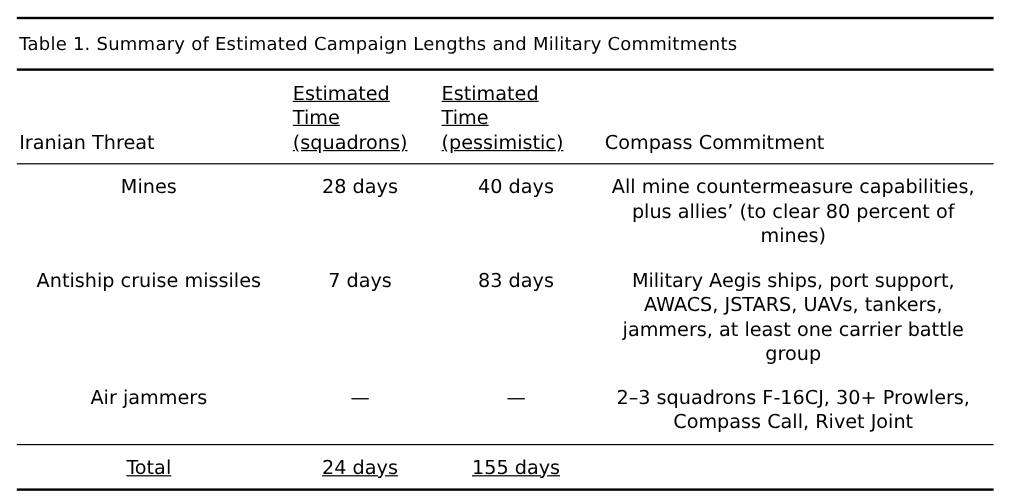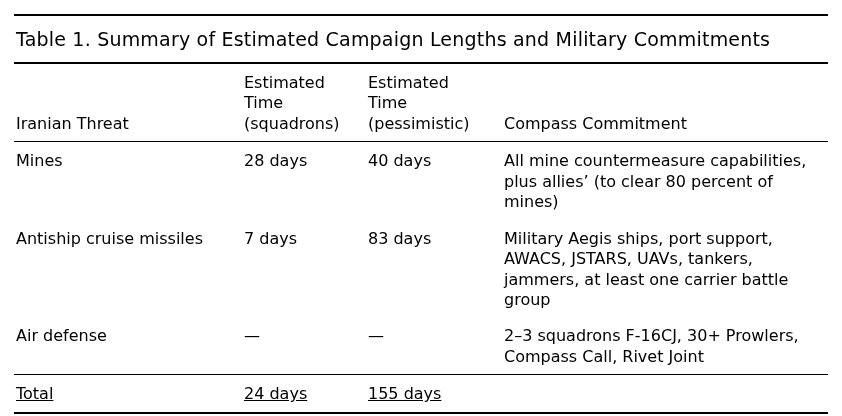--- a/index.html
+++ b/index.html
@@ -28,47 +28,47 @@
   }
   .rule-thin {
     border: 0;
     border-top: 1px solid #000;
     margin: 0;
   }
   .rule-top {
     margin-top: 14px;
   }
   .caption {
-    font-size: 19px;
+    font-size: 15px;
     letter-spacing: 0.2px;
     padding: 12px 2px 11px 2px;
     line-height: 1.2;
   }
   table.tbl {
     width: 100%;
     border-collapse: collapse;
     font-size: 16px;
     line-height: 1.28;
   }
   table.tbl th {
     font-weight: normal;
     text-align: left;
     vertical-align: bottom;
     padding: 9px 10px 7px 2px;
   }
   table.tbl td {
-    text-align: left;
+    text-align: center;
     vertical-align: top;
     padding: 9px 10px 7px 2px;
   }
   .col-threat  { width: 228px; }
   .col-opt     { width: 124px; }
   .col-pess    { width: 136px; }
   .col-commit  { width: auto; }
-  .hdr-line { display: block; }
+  .hdr-line { display: block; text-decoration: underline; }
   .row-total td {
     padding-top: 9px;
     padding-bottom: 8px;
     text-decoration: underline;
   }
   .cell-dash {
     letter-spacing: 0;
   }
 </style>
 </head>
@@ -127,21 +127,21 @@
         <td>40 days</td>
         <td>All mine countermeasure capabilities, plus allies’ (to clear 80 percent of mines)</td>
       </tr>
       <tr>
         <td>Antiship cruise missiles</td>
         <td>7 days</td>
         <td>83 days</td>
         <td>Military Aegis ships, port support, AWACS, JSTARS, UAVs, tankers, jammers, at least one carrier battle group</td>
       </tr>
       <tr>
-        <td>Air defense</td>
+        <td>Air jammers</td>
         <td class="cell-dash">—</td>
         <td class="cell-dash">—</td>
         <td>2–3 squadrons F-16CJ, 30+ Prowlers, Compass Call, Rivet Joint</td>
       </tr>
     </tbody>
   </table>
 
   <hr class="rule-thin">
 
   <table class="tbl">

